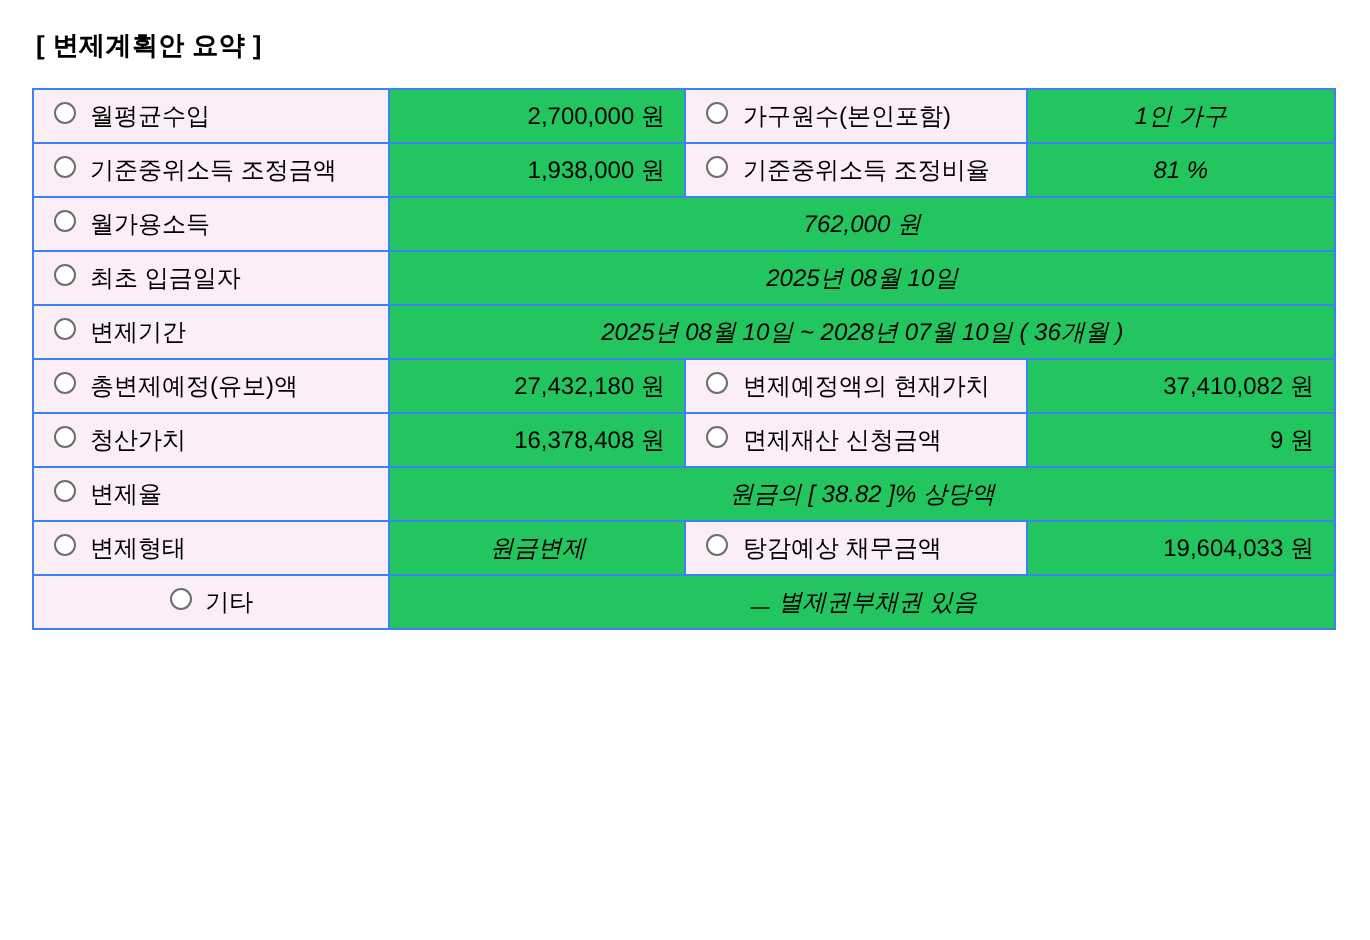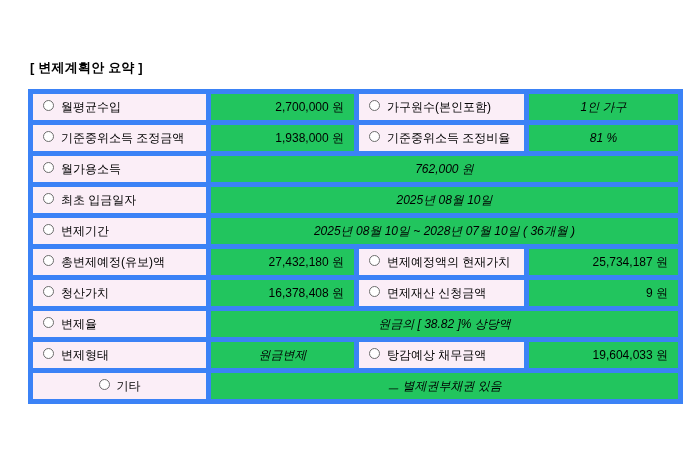--- a/index.html
+++ b/index.html
@@ -13,38 +13,37 @@
     font-family: "Liberation Sans", sans-serif;
     font-size: 12px;
     color: #000000;
     overflow: hidden;
   }
   .page {
     position: relative;
     width: 685px;
     height: 346px;
     box-sizing: border-box;
-    padding: 14px 16px 0 28px;
-    margin-top: 45px;
+    padding: 14px 16px 0 16px;
   }
   .doc-title {
     font-size: 13px;
     font-weight: bold;
     color: #000000;
     margin: 0 0 12px 2px;
     letter-spacing: 0.2px;
   }
   table.summary {
     border-collapse: collapse;
     width: 652px;
     table-layout: fixed;
     border: 1px solid #b9b9b9;
   }
   table.summary td {
-    border: 5px solid #3b82f6;
+    border: 1px solid #3b82f6;
     height: 26px;
     padding: 0 10px;
     vertical-align: middle;
     font-size: 12px;
     line-height: 1.25;
   }
   td.label {
     background: #fbeef7;
     white-space: nowrap;
   }
@@ -146,21 +145,21 @@
       </tr>
 
       <tr>
         <td class="label">
           <span class="bullet"></span><span class="ltext">총변제예정(유보)액</span>
         </td>
         <td class="value num">27,432,180 원</td>
         <td class="label">
           <span class="bullet"></span><span class="ltext">변제예정액의 현재가치</span>
         </td>
-        <td class="value num">25,734,187 원</td>
+        <td class="value num">37,410,082 원</td>
       </tr>
 
       <tr>
         <td class="label">
           <span class="bullet"></span><span class="ltext">청산가치</span>
         </td>
         <td class="value num">16,378,408 원</td>
         <td class="label">
           <span class="bullet"></span><span class="ltext">면제재산 신청금액</span>
         </td>

